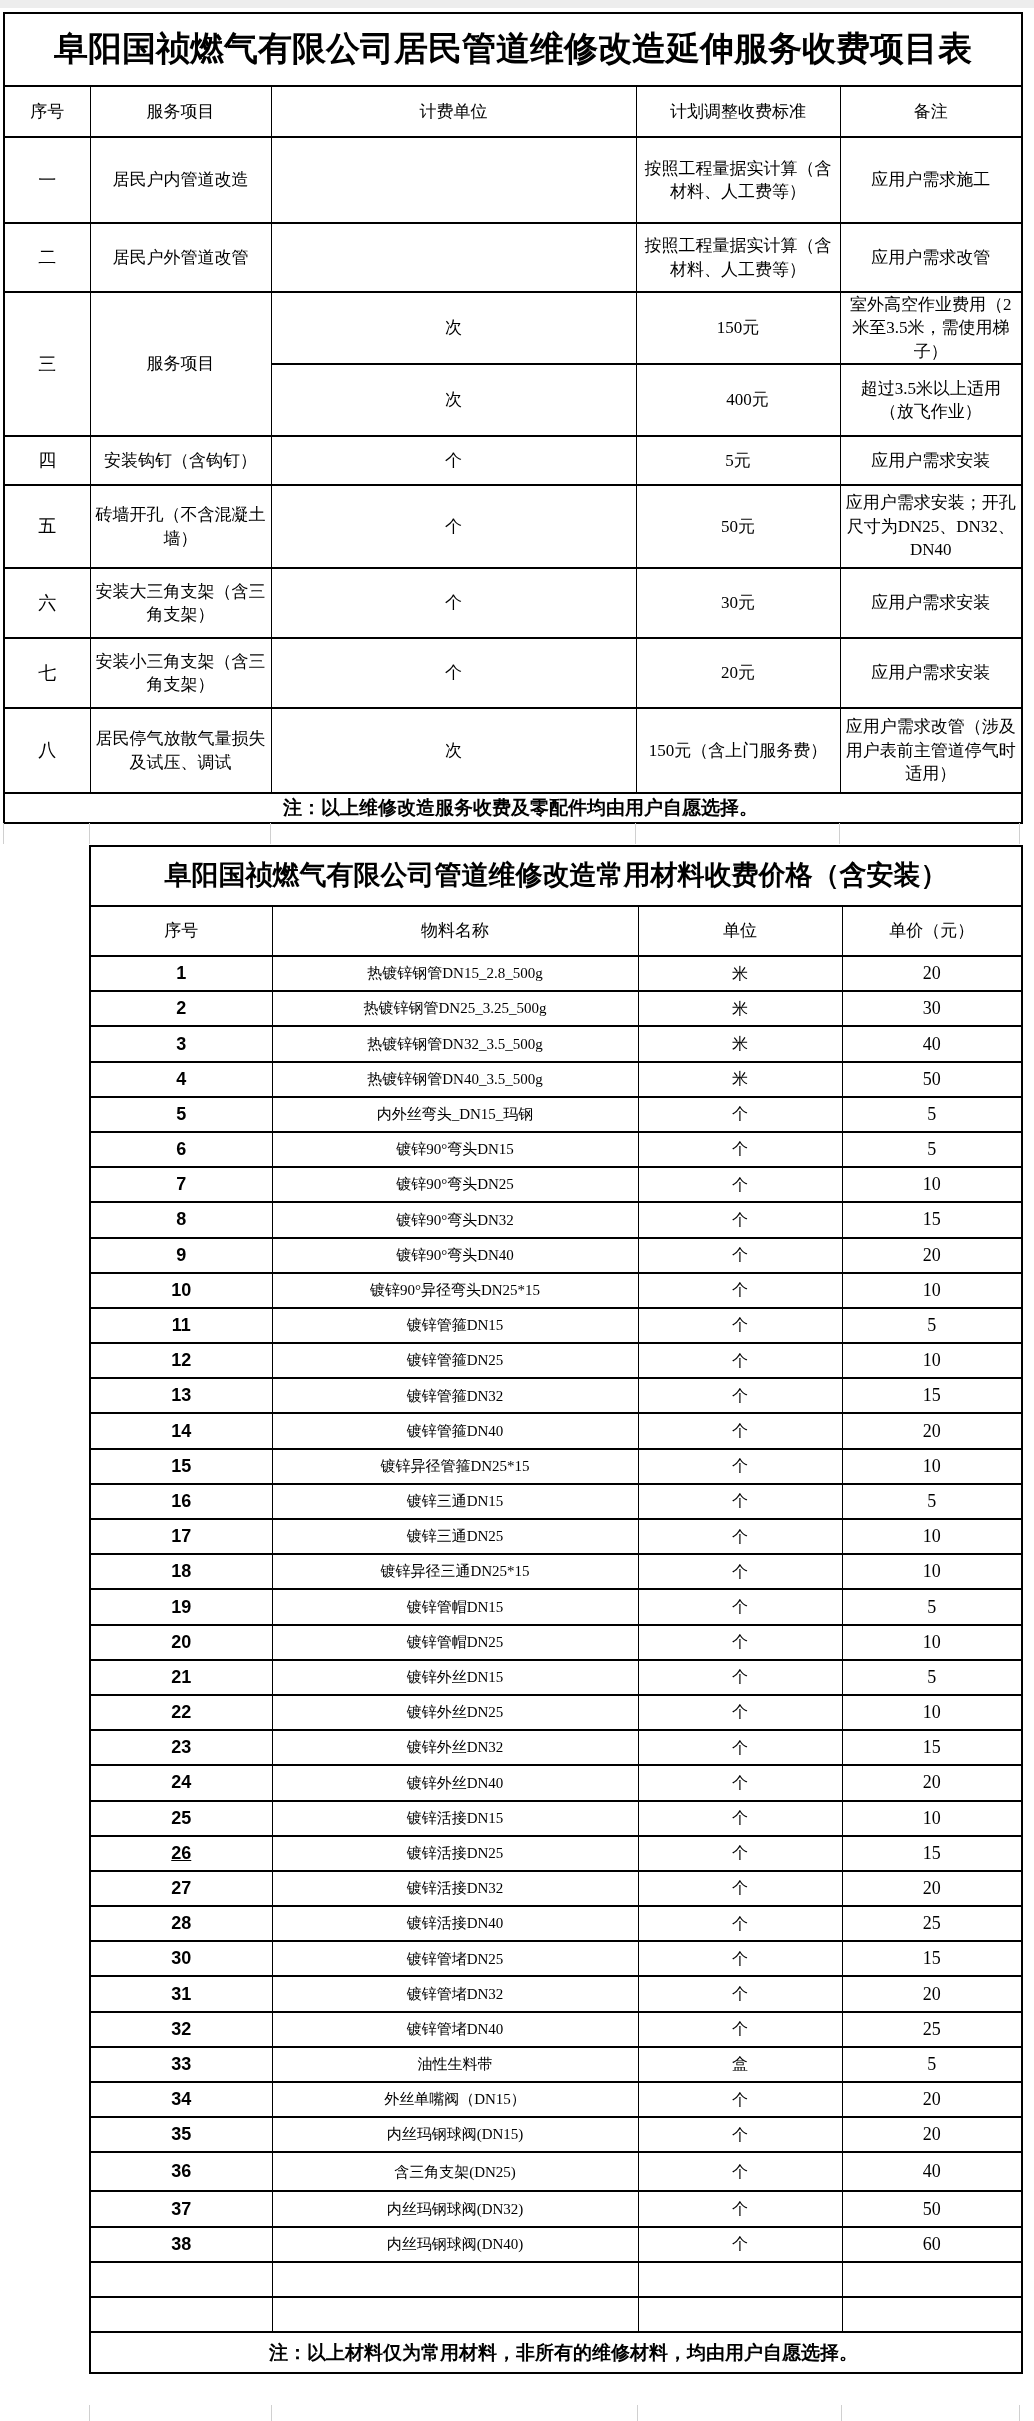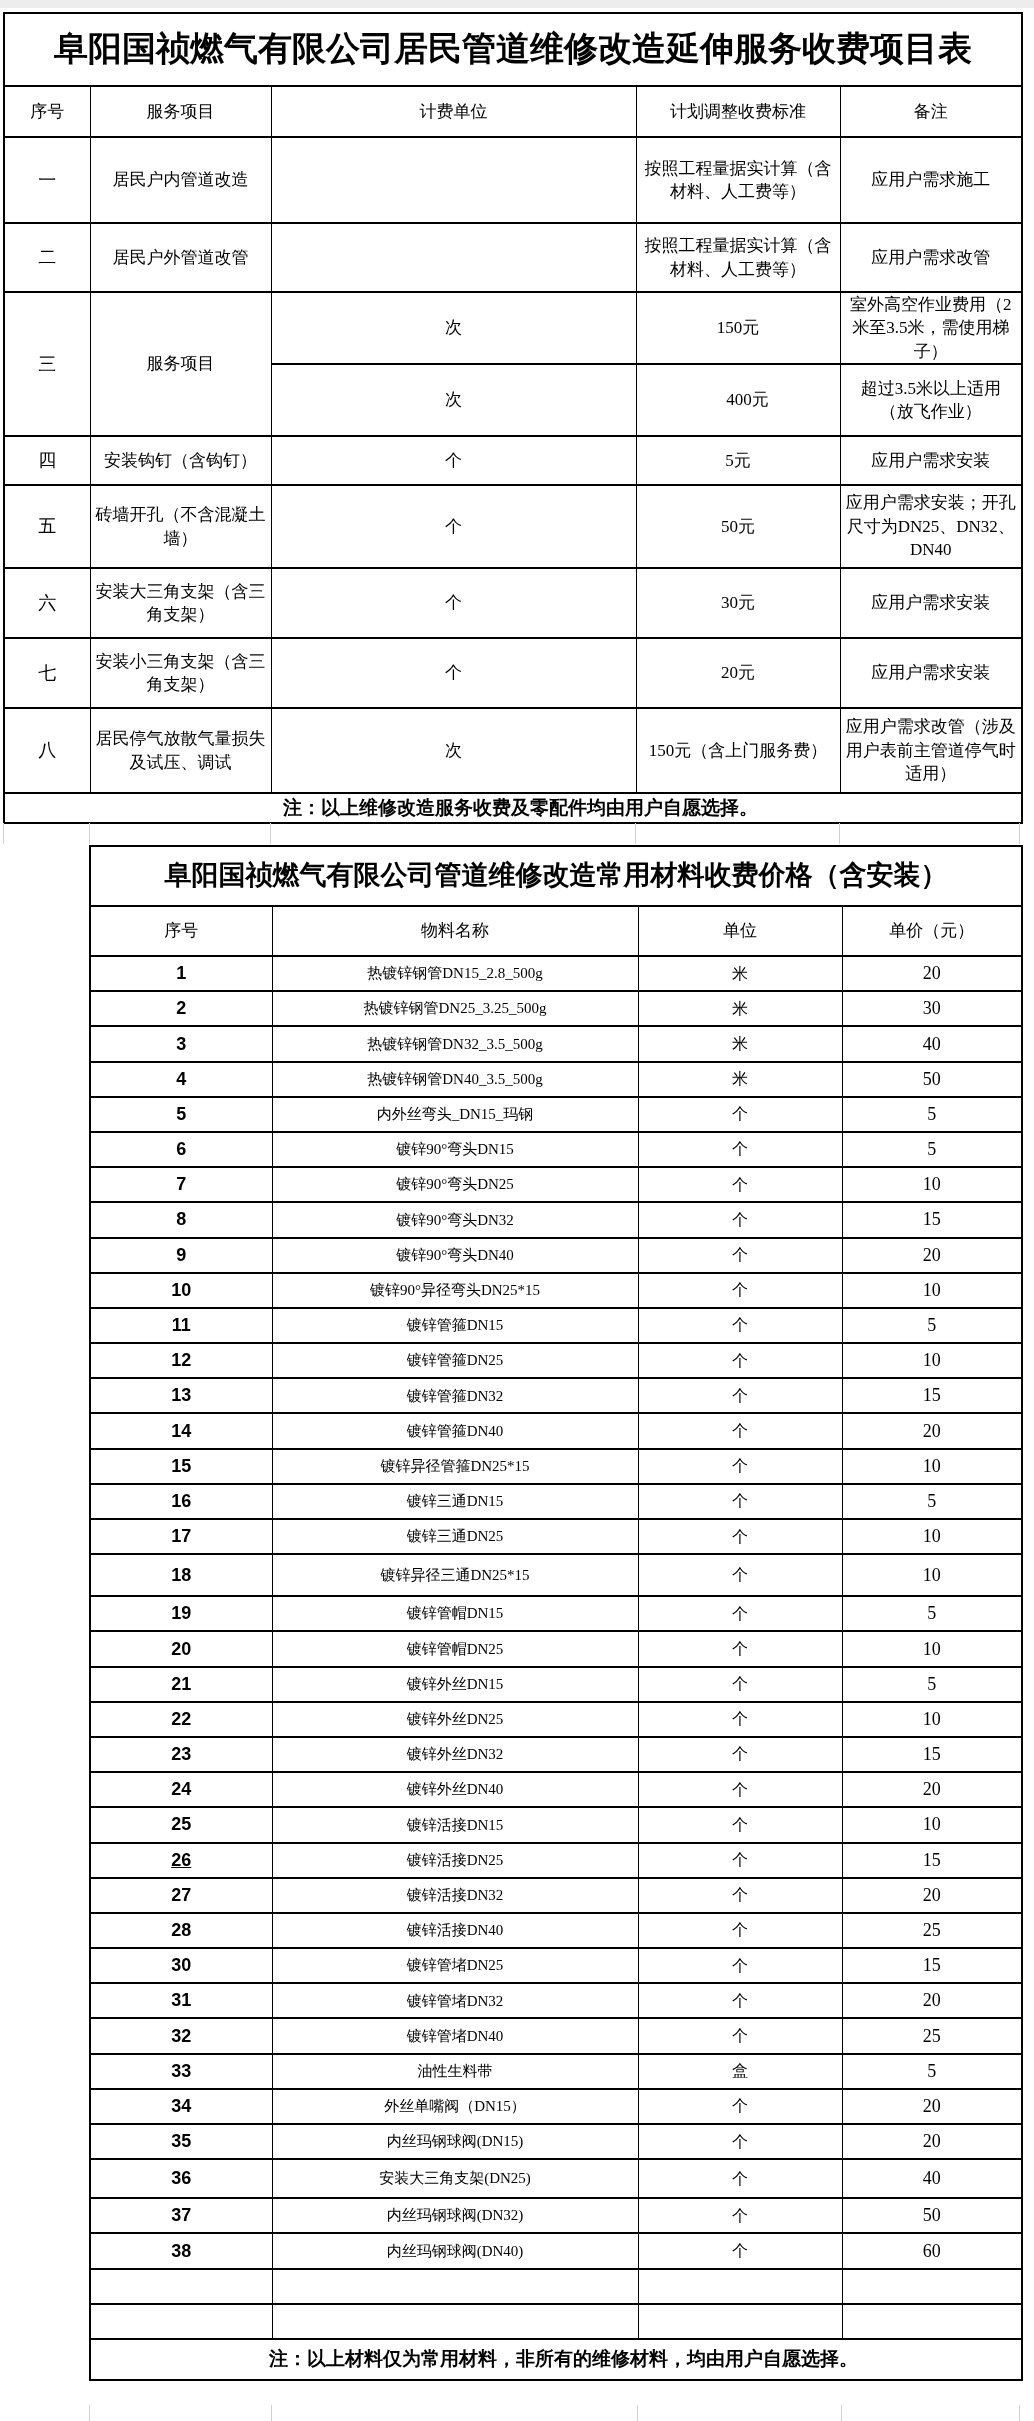--- a/index.html
+++ b/index.html
@@ -480,21 +480,21 @@
           </td>
           <td>
             <div class="cb unit2" style="height: 31px;">个</div>
           </td>
           <td>
             <div class="cb price2" style="height: 31px;">10</div>
           </td>
         </tr>
         <tr style="height: 35.2px;">
           <td>
-            <div class="cb seq2" style="height: 40px;">18</div>
+            <div class="cb seq2" style="height: 32px;">18</div>
           </td>
           <td>
             <div class="cb name2" style="height: 31px;">镀锌异径三通DN25*15</div>
           </td>
           <td>
             <div class="cb unit2" style="height: 31px;">个</div>
           </td>
           <td>
             <div class="cb price2" style="height: 31px;">10</div>
           </td>
@@ -721,21 +721,21 @@
           </td>
           <td>
             <div class="cb price2" style="height: 31px;">20</div>
           </td>
         </tr>
         <tr style="height: 35.2px;">
           <td>
             <div class="cb seq2" style="height: 37px;">36</div>
           </td>
           <td>
-            <div class="cb name2" style="height: 31px;">安装大三角支架(DN25)</div>
+            <div class="cb name2" style="height: 31px;">含三角支架(DN25)</div>
           </td>
           <td>
             <div class="cb unit2" style="height: 31px;">个</div>
           </td>
           <td>
             <div class="cb price2" style="height: 31px;">40</div>
           </td>
         </tr>
         <tr style="height: 35.2px;">
           <td>

